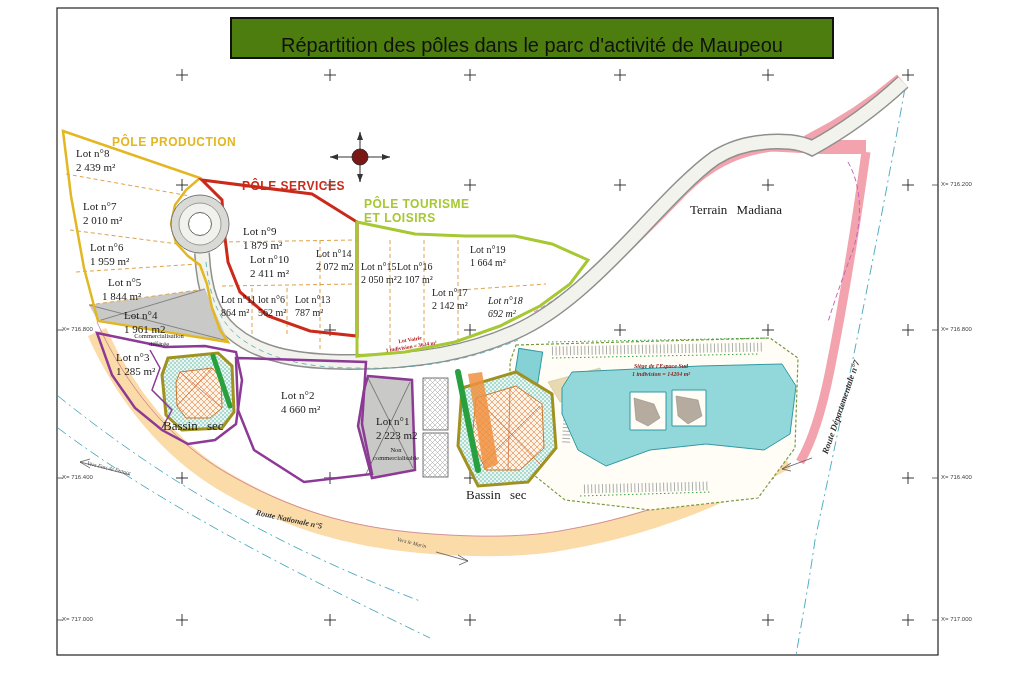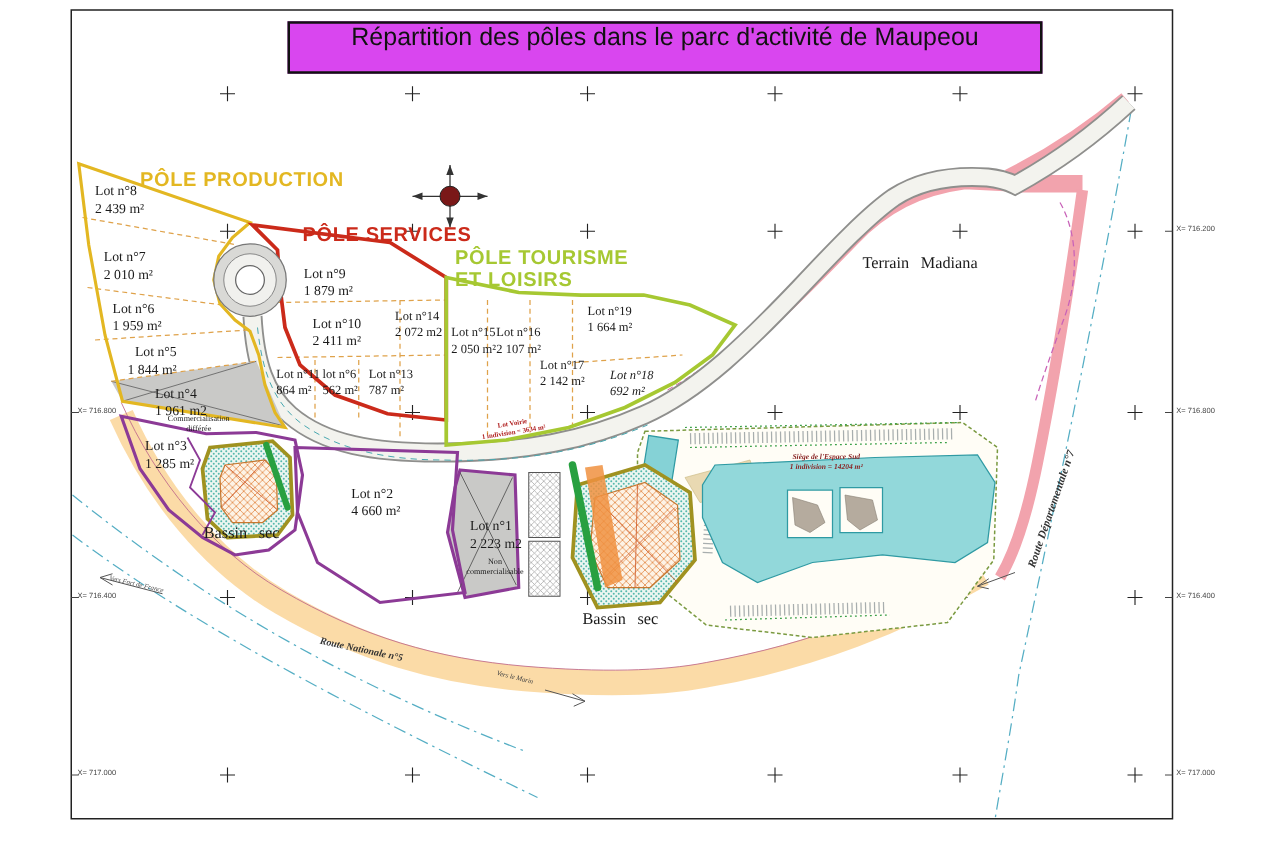--- a/index.html
+++ b/index.html
@@ -2,28 +2,28 @@
 <html><head>
 <meta charset="utf-8">
 <style>
   html,body{margin:0;padding:0;background:#fff;}
   #stage{position:relative;width:1024px;height:673px;background:#fff;overflow:hidden;
          font-family:"Liberation Serif",serif;}
   .lbl{position:absolute;white-space:nowrap;color:#1a1a1a;line-height:1.3;}
   .lot{font-size:11px;}
   .lot-sm{font-size:10px;}
   .note{font-size:6.5px;text-align:center;line-height:1.2;}
-  .zone{font-family:"Liberation Sans",sans-serif;font-weight:bold;font-size:16px;letter-spacing:.5px;line-height:1.15;}
+  .zone{font-family:"Liberation Sans",sans-serif;font-weight:bold;font-size:12px;letter-spacing:.5px;line-height:1.15;}
   .place{font-size:13px;word-spacing:6px;}
   .road-lbl{font-style:italic;font-weight:bold;font-size:8px;color:#333;transform-origin:0 0;}
   .tiny{font-size:5.5px;font-style:italic;color:#444;transform-origin:0 0;}
   .coord{font-family:"Liberation Sans",sans-serif;font-size:6px;color:#444;}
   .red-ann{color:#b02020;text-align:center;line-height:1.25;transform-origin:0 0;}
   #titlebox{position:absolute;left:230px;top:17px;width:600px;height:38px;border:2px solid #111;
-    background:#d946ef;display:flex;align-items:flex-start;justify-content:center;
+    background:#4d7c0f;display:flex;align-items:flex-end;justify-content:center;
     font-family:"Liberation Sans",sans-serif;font-size:20px;color:#111;}
   svg{position:absolute;left:0;top:0;}
 </style>
 </head>
 <body>
 
 <div id="stage">
 
 <svg width="1024" height="673" viewBox="0 0 1024 673">
   <defs>
@@ -206,21 +206,21 @@
       <div>1 959 m²</div>
 </div>
 <div class="lbl lot" style="left:83px;top:199px;">
   <div>Lot n°7</div>
       <div>2 010 m²</div>
 </div>
 <div class="lbl lot" style="left:76px;top:146px;">
   <div>Lot n°8</div>
       <div>2 439 m²</div>
 </div>
-<div class="lbl lot" style="left:243px;top:212px;">
+<div class="lbl lot" style="left:243px;top:224px;">
   <div>Lot n°9</div>
       <div>1 879 m²</div>
 </div>
 <div class="lbl lot" style="left:250px;top:252px;">
   <div>Lot n°10</div>
       <div>2 411 m²</div>
 </div>
 <div class="lbl lot-sm" style="left:221px;top:293px;position:absolute;">
   <div>Lot n°11</div>
       <div>864 m²</div>

